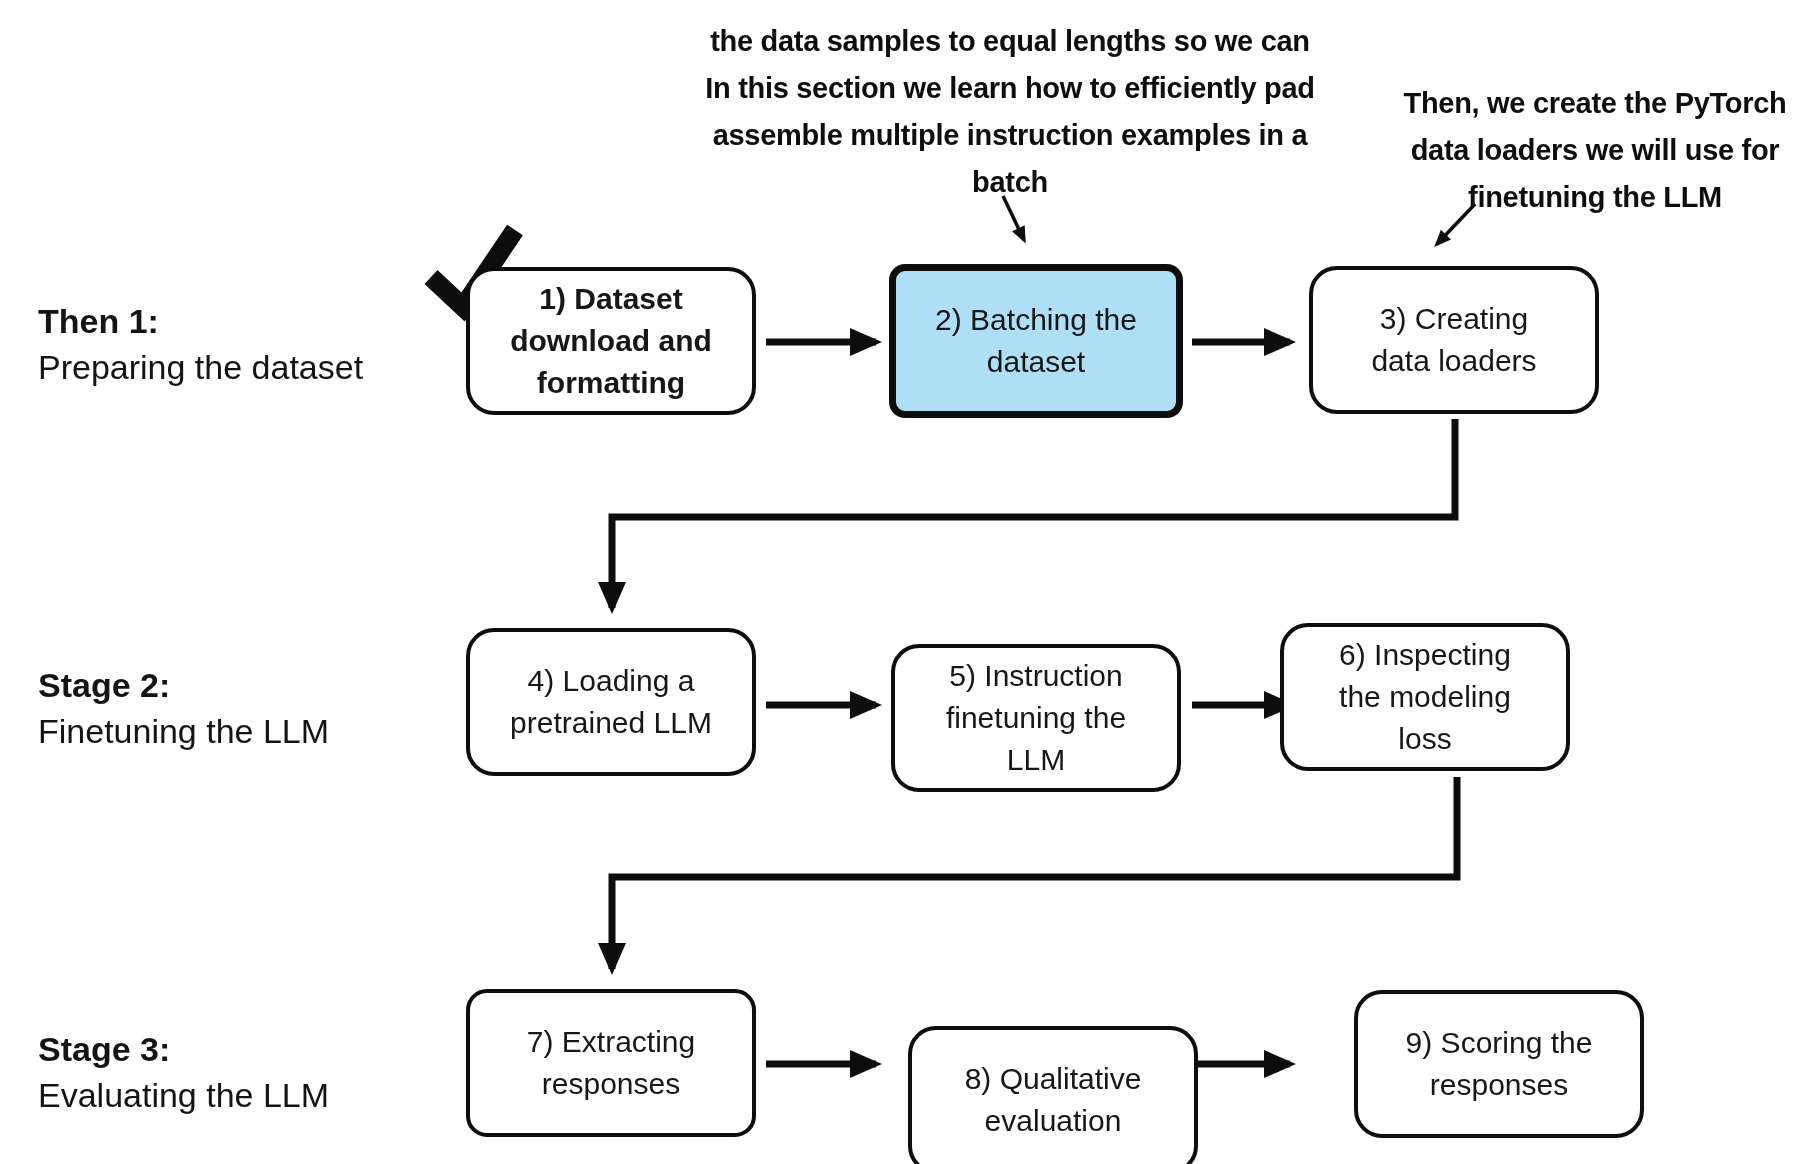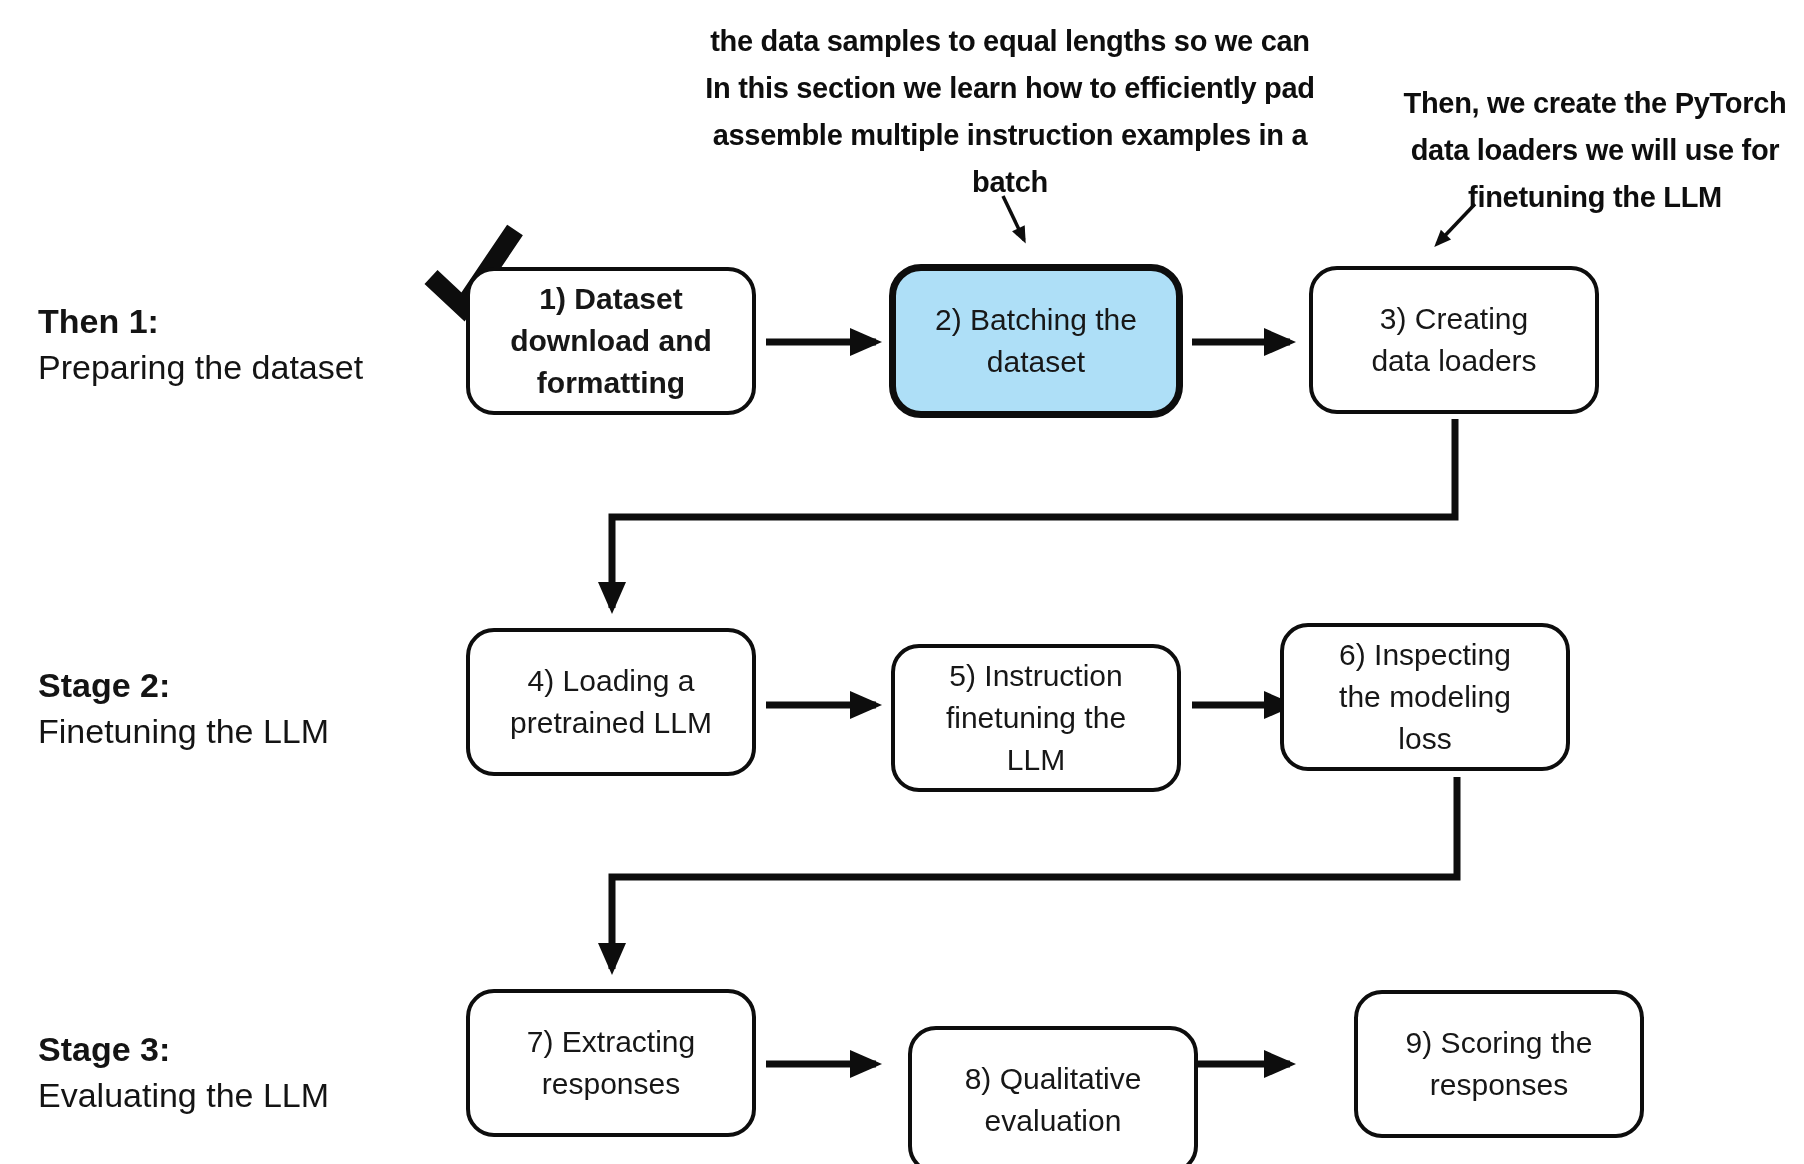--- a/index.html
+++ b/index.html
@@ -19,26 +19,26 @@
     width:290px;height:148px;
     background:#ffffff;
     border:4.5px solid #0d0d0d;
     border-radius:28px;
     display:flex;align-items:center;justify-content:center;
     box-sizing:border-box;
     text-align:center;
   }
   .box-label{font-size:30px;line-height:42px;color:#171717;}
   .b1{left:466px;top:267px;font-weight:bold;}
-  .b2{left:889px;top:264px;width:294px;height:154px;border-width:7px;border-radius:32px;}
+  .b2{left:889px;top:264px;width:294px;height:154px;border-width:7px;border-radius:16px;}
   .b3{left:1309px;top:266px;}
   .b4{left:466px;top:628px;}
   .b5{left:891px;top:644px;justify-content:center;}
   .b6{left:1280px;top:623px;}
-  .b7{left:466px;top:989px;}
+  .b7{left:466px;top:989px;border-radius:21px;}
   .b8{left:908px;top:990px;margin-top:36px;}
   .b9{left:1354px;top:990px;}
 
   
   .stage{position:absolute;left:38px;font-size:34px;line-height:46px;}
   .stage-title{font-weight:bold;}
   .s1{top:298px;}
   .s2{top:662px;}
   .s3{top:1026px;}
 

